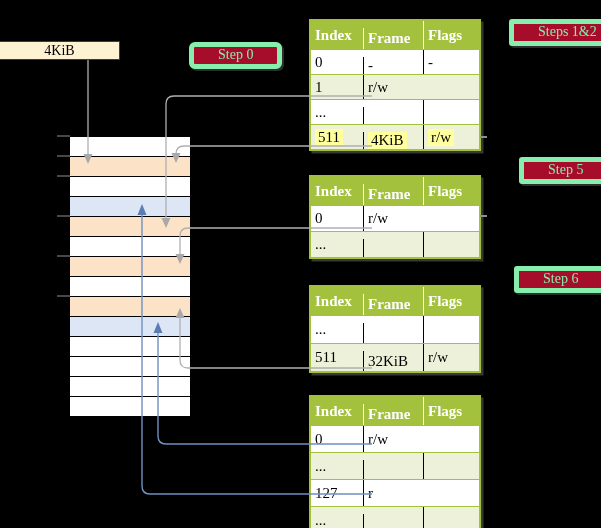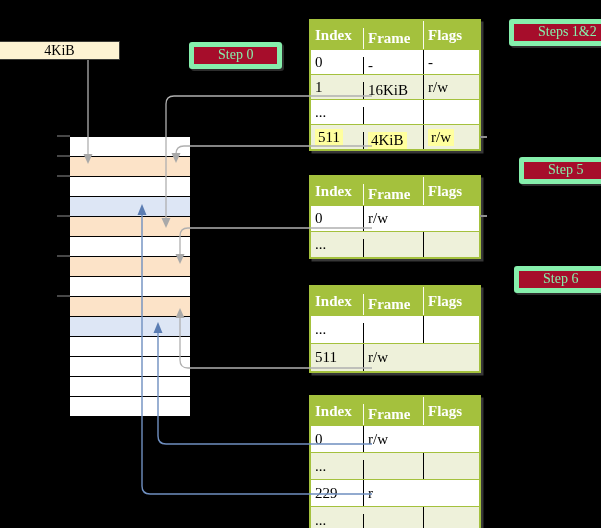--- a/index.html
+++ b/index.html
@@ -30,21 +30,21 @@
     font-size:14px;color:#000;z-index:2;
   }
   
   .step-label{
     position:absolute;height:17px;line-height:16px;padding:0 24px;
     background:var(--step-label-red);color:#86efac;font-size:14px;
     border:5px solid #86efac;border-radius:3px;
     box-shadow:2px 2px 0 rgba(100,100,100,.45);
     z-index:2;white-space:nowrap;
   }
-  #step0{left:189px;top:42px;}
+  #step0{left:189px;top:42px;border-radius:6px;}
   #steps12{left:509px;top:19px;border-top-right-radius:0;border-bottom-right-radius:0;}
   #step3{left:519px;top:157px;}
   #step4{left:514px;top:266px;}
   
   #memory-stack{
     position:absolute;left:70px;top:136px;width:120px;z-index:1;
     border-top:1px solid #000;box-sizing:border-box;
   }
   .stack-row{height:20px;box-sizing:border-box;border-bottom:1px solid #000;}
   .stack-row.white{background:var(--stack-white);}
@@ -152,21 +152,20 @@
         <div class="tcell hcell c1">Frame</div>
         <div class="tcell hcell c2">Flags</div>
       </div>
       <div class="trow tbody-row" style="height: 25px;">
         <div class="tcell bcell c0">0</div>
         <div class="tcell bcell c1">-</div>
         <div class="tcell bcell c2">-</div>
       </div>
       <div class="trow tbody-row shaded" style="height: 25px;">
         <div class="tcell bcell c0">1</div>
-        <div class="tcell bcell c1">16KiB</div>
         <div class="tcell bcell c2">r/w</div>
       </div>
       <div class="trow tbody-row" style="height: 25px;">
         <div class="tcell bcell c0">...</div>
         <div class="tcell bcell c1"></div>
         <div class="tcell bcell c2"></div>
       </div>
       <div class="trow tbody-row shaded" style="height: 25px;">
         <div class="tcell bcell c0">
           <span class="hl">511</span>
@@ -201,40 +200,41 @@
         <div class="tcell hcell c1">Frame</div>
         <div class="tcell hcell c2">Flags</div>
       </div>
       <div class="trow tbody-row" style="height: 28px;">
         <div class="tcell bcell c0">...</div>
         <div class="tcell bcell c1"></div>
         <div class="tcell bcell c2"></div>
       </div>
       <div class="trow tbody-row shaded" style="height: 28px;">
         <div class="tcell bcell c0">511</div>
+        <div class="tcell bcell c1">32KiB</div>
         <div class="tcell bcell c2">r/w</div>
       </div>
     </div>
   <div class="ptable" id="pt3" style="top: 395px;">
       <div class="trow thead">
         <div class="tcell hcell c0">Index</div>
         <div class="tcell hcell c1">Frame</div>
         <div class="tcell hcell c2">Flags</div>
       </div>
       <div class="trow tbody-row" style="height: 27px;">
         <div class="tcell bcell c0">0</div>
         <div class="tcell bcell c2">r/w</div>
       </div>
       <div class="trow tbody-row shaded" style="height: 27px;">
         <div class="tcell bcell c0">...</div>
         <div class="tcell bcell c1"></div>
         <div class="tcell bcell c2"></div>
       </div>
       <div class="trow tbody-row" style="height: 27px;">
-        <div class="tcell bcell c0">229</div>
+        <div class="tcell bcell c0">127</div>
         <div class="tcell bcell c2">r</div>
       </div>
       <div class="trow tbody-row shaded" style="height: 27px;">
         <div class="tcell bcell c0">...</div>
         <div class="tcell bcell c1"></div>
         <div class="tcell bcell c2"></div>
       </div>
     </div>
 
 </div>

